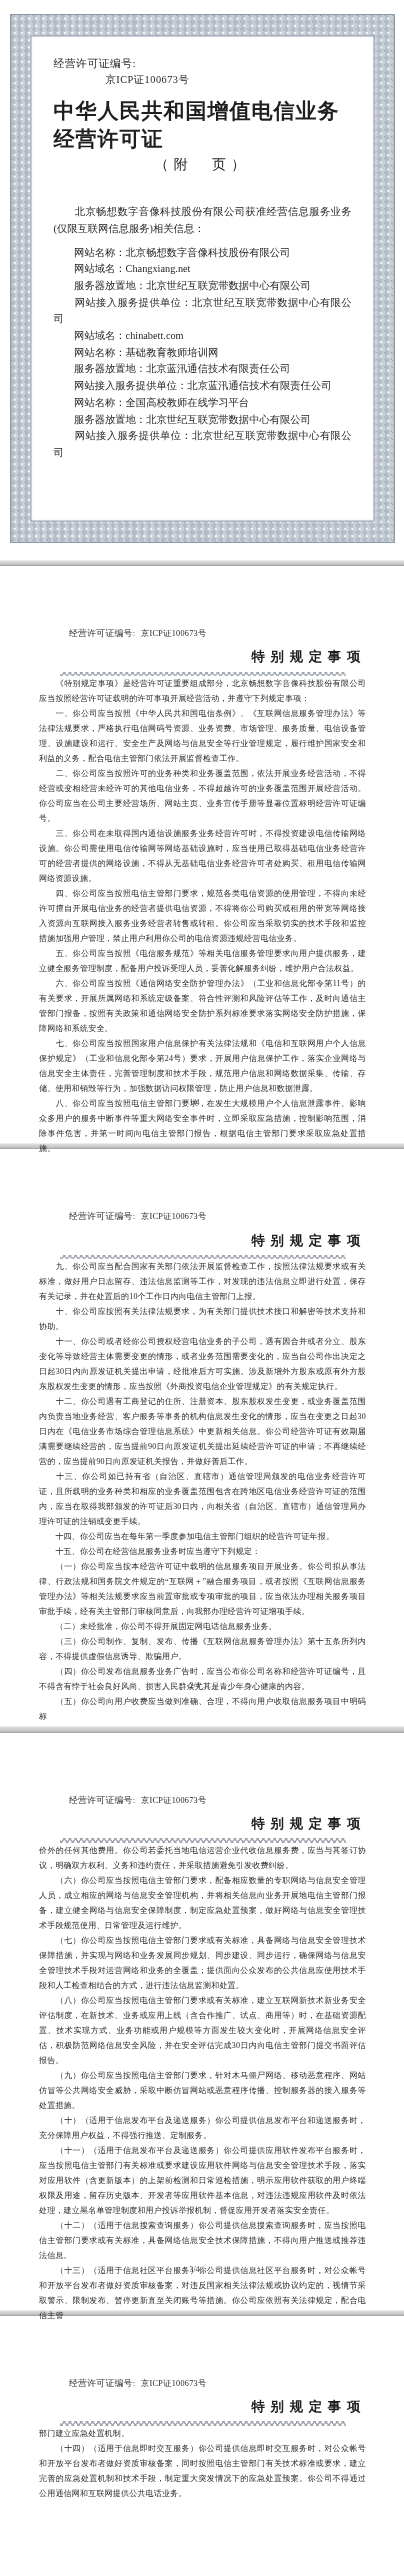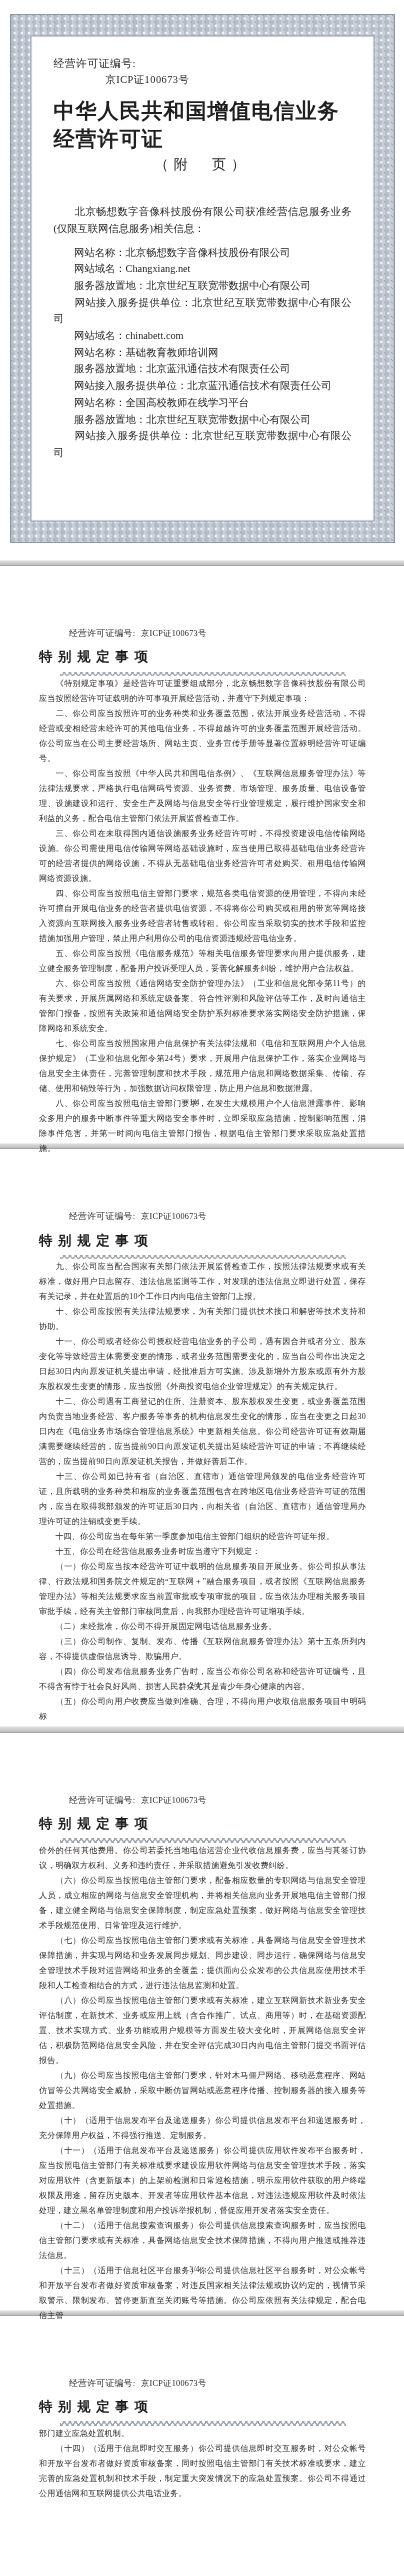--- a/index.html
+++ b/index.html
@@ -61,21 +61,21 @@
   .spage{
     position:relative;
     height:577px;
     box-sizing:border-box;
     padding:62px 39px 0;
   }
   .spage.last{height:554px;}
   .sp-lic{font-size:8.8px;letter-spacing:0.3px;padding-left:30px;}
   .sp-lic .num{font-size:8.2px;margin-left:3.1px;}
   .sp-title{
-    font-size:13.4px;font-weight:bold;text-align:left;
+    font-size:13.4px;font-weight:bold;text-align:right;
     letter-spacing:5.7px;margin:8.2px 0 5.2px;
   }
   .zigzag{
     height:4.6px;width:286px;margin:0 auto;
     background:
       linear-gradient(135deg, transparent 42%, #8f96a0 42%, #8f96a0 58%, transparent 58%) 0 0/5.7px 4.6px repeat-x,
       linear-gradient(45deg,  transparent 42%, #8f96a0 42%, #8f96a0 58%, transparent 58%) 2.8px 0/5.7px 4.6px repeat-x;
     opacity:.85;
   }
   .sp-body{}
@@ -135,22 +135,22 @@
 <div class="spage">
   <div class="sp-lic">
     <span>经营许可证编号:</span>
     <span class="num">京ICP证100673号</span>
   </div>
   <div class="sp-title">特别规定事项</div>
   <div class="zigzag"></div>
   <div class="sp-body">
 
   <p>　　《特别规定事项》是经营许可证重要组成部分，北京畅想数字音像科技股份有限公司应当按照经营许可证载明的许可事项开展经营活动，并遵守下列规定事项：</p>
+      <p>　　一、你公司应当按照《中华人民共和国电信条例》、《互联网信息服务管理办法》等法律法规要求，严格执行电信网码号资源、业务资费、市场管理、服务质量、电信设备管理、设施建设和运行、安全生产及网络与信息安全等行业管理规定，履行维护国家安全和利益的义务，配合电信主管部门依法开展监督检查工作。</p>
       <p>　　二、你公司应当按照许可的业务种类和业务覆盖范围，依法开展业务经营活动，不得经营或变相经营未经许可的其他电信业务，不得超越许可的业务覆盖范围开展经营活动。你公司应当在公司主要经营场所、网站主页、业务宣传手册等显著位置标明经营许可证编号。</p>
-      <p>　　一、你公司应当按照《中华人民共和国电信条例》、《互联网信息服务管理办法》等法律法规要求，严格执行电信网码号资源、业务资费、市场管理、服务质量、电信设备管理、设施建设和运行、安全生产及网络与信息安全等行业管理规定，履行维护国家安全和利益的义务，配合电信主管部门依法开展监督检查工作。</p>
       <p>　　三、你公司在未取得国内通信设施服务业务经营许可时，不得投资建设电信传输网络设施。你公司需使用电信传输网等网络基础设施时，应当使用已取得基础电信业务经营许可的经营者提供的网络设施，不得从无基础电信业务经营许可者处购买、租用电信传输网网络资源设施。</p>
       <p>　　四、你公司应当按照电信主管部门要求，规范各类电信资源的使用管理，不得向未经许可擅自开展电信业务的经营者提供电信资源，不得将你公司购买或租用的带宽等网络接入资源向互联网接入服务业务经营者转售或转租。你公司应当采取切实的技术手段和监控措施加强用户管理，禁止用户利用你公司的电信资源违规经营电信业务。</p>
       <p>　　五、你公司应当按照《电信服务规范》等相关电信服务管理要求向用户提供服务，建立健全服务管理制度，配备用户投诉受理人员，妥善化解服务纠纷，维护用户合法权益。</p>
       <p>　　六、你公司应当按照《通信网络安全防护管理办法》（工业和信息化部令第11号）的有关要求，开展所属网络和系统定级备案、符合性评测和风险评估等工作，及时向通信主管部门报备，按照有关政策和通信网络安全防护系列标准要求落实网络安全防护措施，保障网络和系统安全。</p>
       <p>　　七、你公司应当按照国家用户信息保护有关法律法规和《电信和互联网用户个人信息保护规定》（工业和信息化部令第24号）要求，开展用户信息保护工作，落实企业网络与信息安全主体责任，完善管理制度和技术手段，规范用户信息和网络数据采集、传输、存储、使用和销毁等行为，加强数据访问权限管理，防止用户信息和数据泄露。</p>
       <p>　　八、你公司应当按照电信主管部门要求，在发生大规模用户个人信息泄露事件、影响众多用户的服务中断事件等重大网络安全事件时，立即采取应急措施，控制影响范围，消除事件危害，并第一时间向电信主管部门报告，根据电信主管部门要求采取应急处置措施。</p>
     </div>
   <div class="pnum">1/4</div>
 </div>
 

